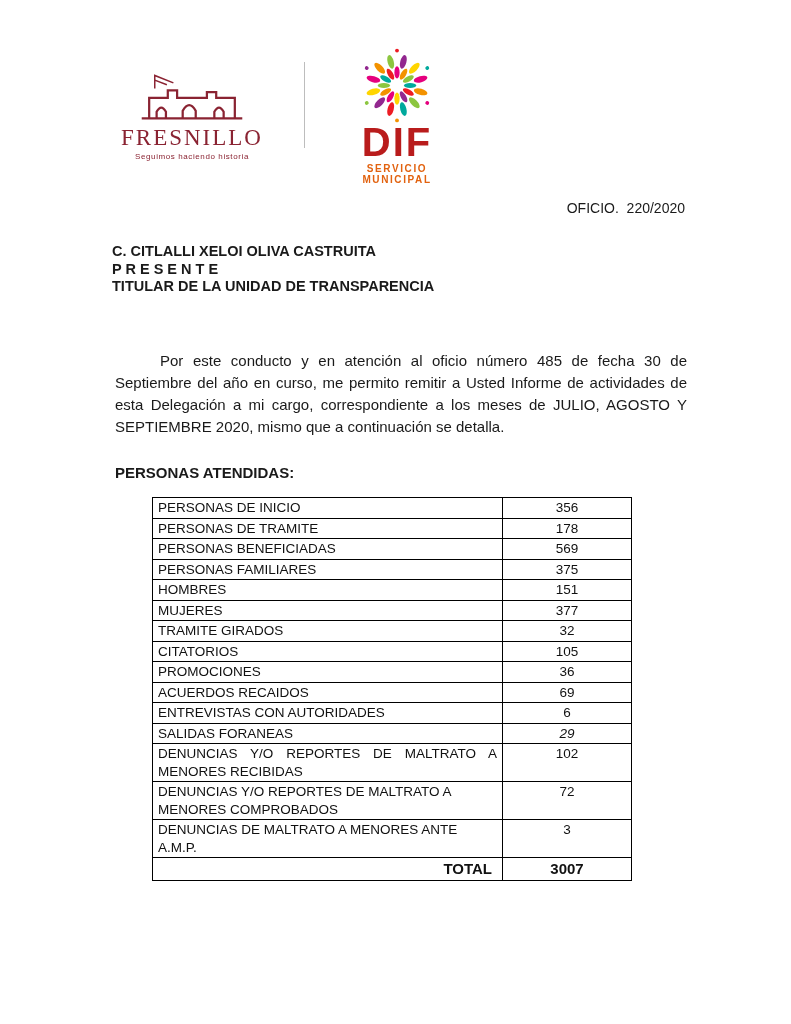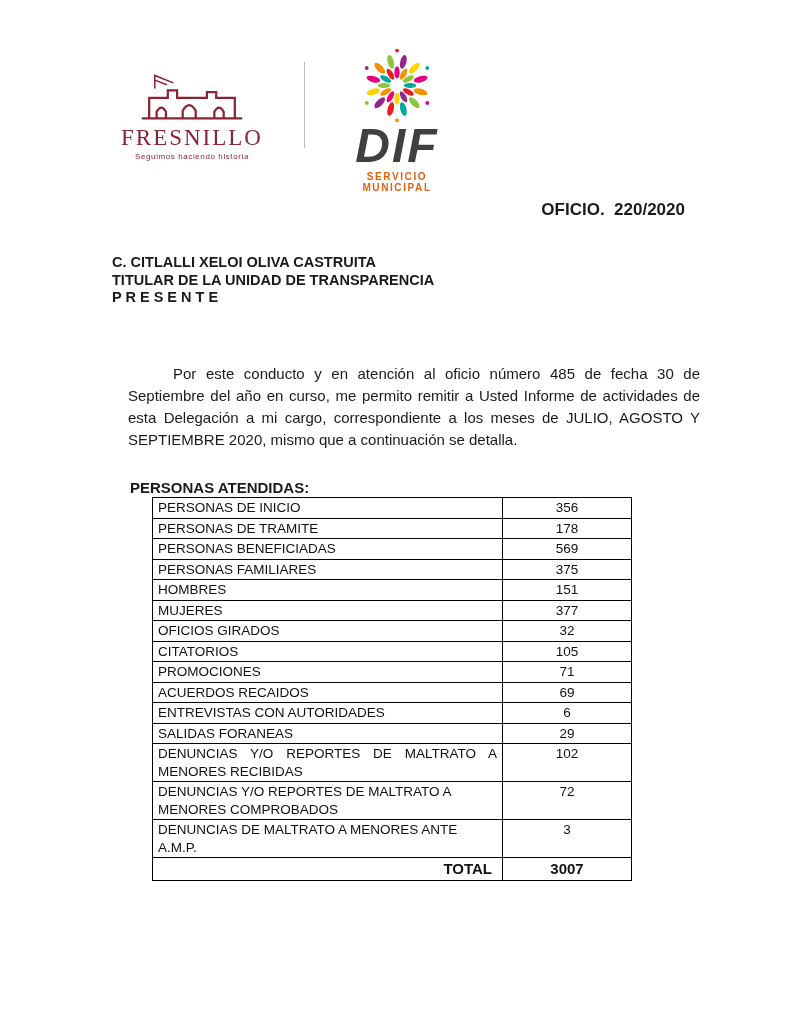--- a/index.html
+++ b/index.html
@@ -46,68 +46,67 @@
     height: 86px;
     background: #bdbdbd;
     margin-top: 22px;
   }
   .dif-block {
     width: 132px;
     text-align: center;
   }
   .dif-tree { display: block; margin: 0 auto -8px auto; }
   .dif-name {
-    font-size: 48px;
+    font-size: 40px;
     font-weight: bold;
     letter-spacing: 2px;
     line-height: 0.95;
-    color: #404040;
-    font-style: italic;
+    color: #b91c1c;
   }
   .dif-sub {
     font-size: 10px;
     font-weight: bold;
     letter-spacing: 1.6px;
     color: #e2620f;
     margin-top: 2px;
   }
 
   
   .oficio-line {
     position: absolute;
     top: 200px;
     right: 106px;
-    font-weight: bold;
-    font-size: 17px;
+    font-weight: normal;
+    font-size: 14px;
     white-space: pre;
   }
   .recipient {
     position: absolute;
     left: 112px;
-    top: 254px;
+    top: 243px;
     font-weight: bold;
     font-size: 14.5px;
     line-height: 17.5px;
   }
   .body-par {
     position: absolute;
     left: 112px;
     top: 347px;
     width: 572px;
-    margin: 16px;
+    margin: 3px;
     font-size: 15px;
     line-height: 22px;
     text-align: justify;
     text-indent: 45px;
   }
   .section-title {
     position: absolute;
     left: 112px;
     top: 461px;
-    margin: 18px;
+    margin: 3px;
     font-size: 15px;
     font-weight: bold;
   }
 
   
   .stats-table {
     position: absolute;
     left: 152px;
     top: 497px;
     width: 480px;
@@ -121,21 +120,21 @@
     padding: 1px 5px;
     line-height: 17.5px;
     vertical-align: top;
   }
   .stats-table td.val {
     width: 118px;
     text-align: center;
     margin-left: 24px;
   }
   .stats-table td.justify { text-align: justify; }
-  .stats-table td.italic { }
+  .stats-table td.italic { font-style: italic; }
   .stats-table tfoot td {
     font-weight: bold;
     font-size: 15px;
     padding: 2px 6px;
   }
   .stats-table .total-lbl { text-align: right; padding-right: 10px; }
   .stats-table .total-val { text-align: center; }
 </style>
 </head>
 <body>
@@ -196,22 +195,22 @@
       </svg>
       <div class="dif-name">DIF</div>
       <div class="dif-sub">SERVICIO MUNICIPAL</div>
     </div>
   </header>
 
   <div class="oficio-line">OFICIO.  220/2020</div>
 
   <div class="recipient">
     <div>C. CITLALLI XELOI OLIVA CASTRUITA</div>
+    <div>P R E S E N T E</div>
     <div>TITULAR DE LA UNIDAD DE TRANSPARENCIA</div>
-    <div>P R E S E N T E</div>
   </div>
 
   <p class="body-par">Por este conducto y en atención al oficio número 485 de fecha 30 de Septiembre del año en curso, me permito remitir a Usted Informe de actividades de esta Delegación a mi cargo, correspondiente a los meses de JULIO, AGOSTO Y SEPTIEMBRE 2020,  mismo que a continuación se detalla.</p>
 
   <h2 class="section-title">PERSONAS ATENDIDAS:</h2>
 
   <table class="stats-table">
     <tbody>
     <tr>
       <td class="lbl">PERSONAS DE INICIO</td>
@@ -238,32 +237,32 @@
       <td class="lbl">HOMBRES</td>
       <td class="val">151</td>
     </tr>
 
     <tr>
       <td class="lbl">MUJERES</td>
       <td class="val">377</td>
     </tr>
 
     <tr>
-      <td class="lbl">OFICIOS GIRADOS</td>
+      <td class="lbl">TRAMITE GIRADOS</td>
       <td class="val">32</td>
     </tr>
 
     <tr>
       <td class="lbl">CITATORIOS</td>
       <td class="val">105</td>
     </tr>
 
     <tr>
       <td class="lbl">PROMOCIONES</td>
-      <td class="val">71</td>
+      <td class="val">36</td>
     </tr>
 
     <tr>
       <td class="lbl">ACUERDOS RECAIDOS</td>
       <td class="val">69</td>
     </tr>
 
     <tr>
       <td class="lbl">ENTREVISTAS CON AUTORIDADES</td>
       <td class="val">6</td>

